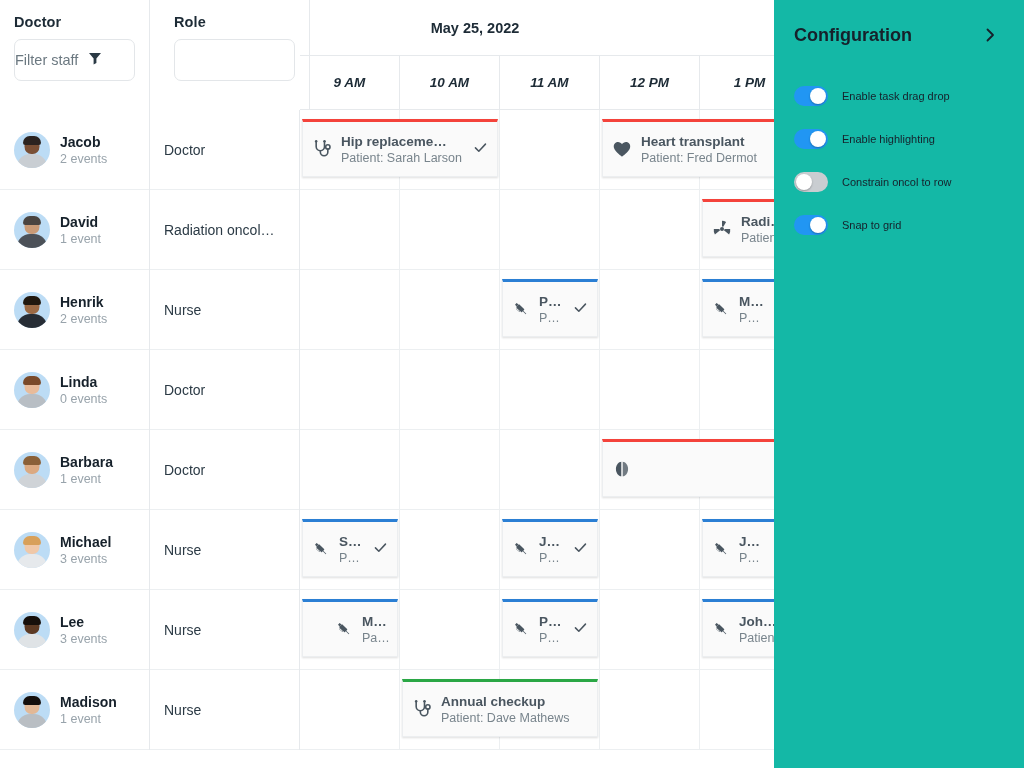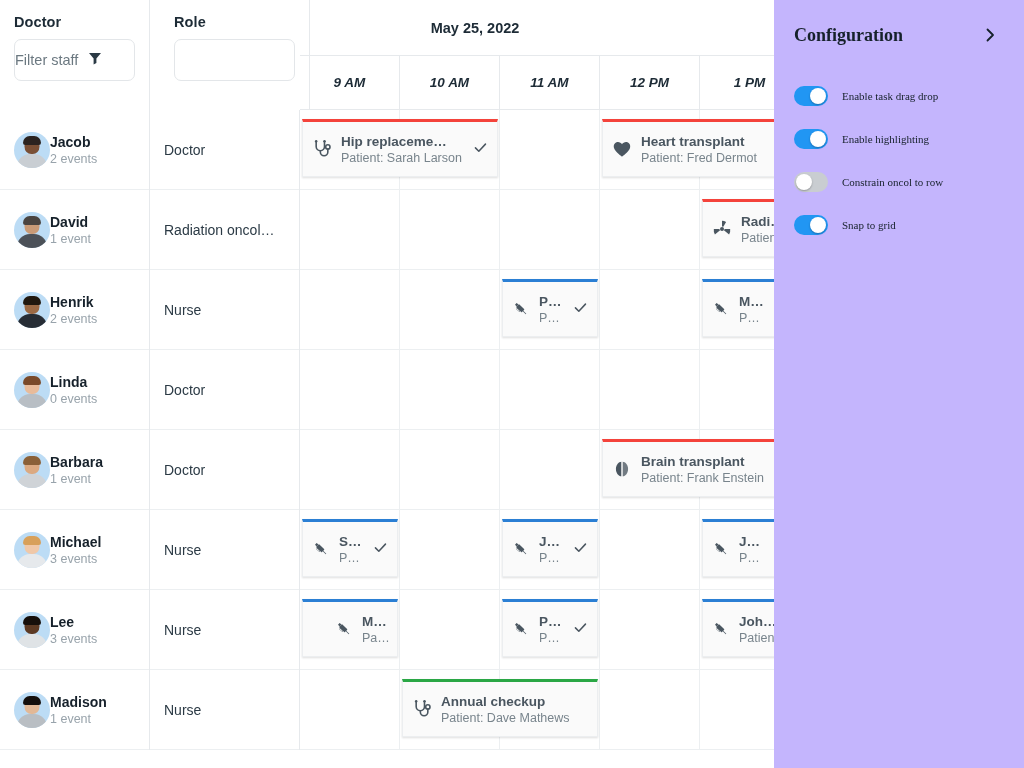--- a/index.html
+++ b/index.html
@@ -69,21 +69,21 @@
   
   .sched-body { position: absolute; top: 110px; left: 0; width: 774px; height: 658px; }
 
   .row {
     position: relative; height: 80px; width: 774px;
     border-bottom: 1px solid #eceff1;
   }
   .cell-staff {
     position: absolute; left: 0; top: 0; width: 150px; height: 80px;
     border-right: 1px solid #e6e9ec;
-    display: flex; align-items: center; padding-left: 14px;
+    display: flex; align-items: center; gap: 10px; padding-left: 14px;
   }
   .avatar {
     width: 36px; height: 36px; border-radius: 50%;
     background: #bcdcf5; flex: 0 0 36px;
     position: relative; overflow: hidden;
   }
   .avatar .head {
     position: absolute; left: 50%; top: 6px; width: 15px; height: 16px;
     border-radius: 50% 50% 45% 45%; transform: translateX(-50%);
   }
@@ -138,23 +138,22 @@
   .event .evpatient {
     font-size: 12.5px; color: #78848c;
     white-space: nowrap; overflow: hidden; text-overflow: ellipsis;
   }
   .event .evcheck { flex: 0 0 auto; padding-right: 2px; }
 
   
   .config {
     position: absolute; left: 774px; top: 0;
     width: 250px; height: 768px;
-    background: #c4b5fd;
+    background: #14b8a6;
     padding: 18px 22px 0 20px;
-    font-family: Liberation Serif, serif;
   }
   .cfg-head {
     display: flex; align-items: center; justify-content: space-between;
     height: 34px; margin-bottom: 28px;
   }
   .cfg-title { font-size: 18px; font-weight: bold; color: #16212b; }
   .cfg-chevron { padding: 2px 4px; display: flex; align-items: center; }
   .cfg-row { display: flex; align-items: center; gap: 14px; height: 32px; margin-bottom: 11px; }
   .toggle {
     width: 34px; height: 20px; border-radius: 10px; position: relative;
@@ -407,24 +406,20 @@
             <div class="tl-col" style="left: 200px;"></div>
             <div class="tl-col" style="left: 300px;"></div>
             <div class="tl-col" style="left: 400px;"></div>
             <div class="event" style="left: 302px; width: 196px; border-top-color: rgb(244, 67, 59);">
               <span class="evicon">
                 <svg width="20" height="20" viewBox="0 0 24 24">
                   <path d="M11.3 3.2c-3.6 0-6.6 3.9-6.6 8.8s3 8.8 6.6 8.8z" fill="#4a5660"></path>
                   <path d="M12.7 3.2c3.6 0 6.6 3.9 6.6 8.8s-3 8.8-6.6 8.8z" fill="#4a5660" opacity=".78"></path>
                   <rect x="11.55" y="3" width="0.9" height="18" fill="#fafafa"></rect>
                 </svg>
-              </span>
-              <span class="evtext">
-                <span class="evname">Brain transplant</span>
-                <span class="evpatient">Patient: Frank Enstein</span>
               </span>
             </div>
           </div>
         </div>
         <div class="row">
           <div class="cell-staff">
             <div class="avatar">
               <div class="body" style="background:#e6e9ec"></div>
               <div class="head" style="background:#f0c8a8"></div>
               <div class="hair" style="background:#d8a05a"></div>

